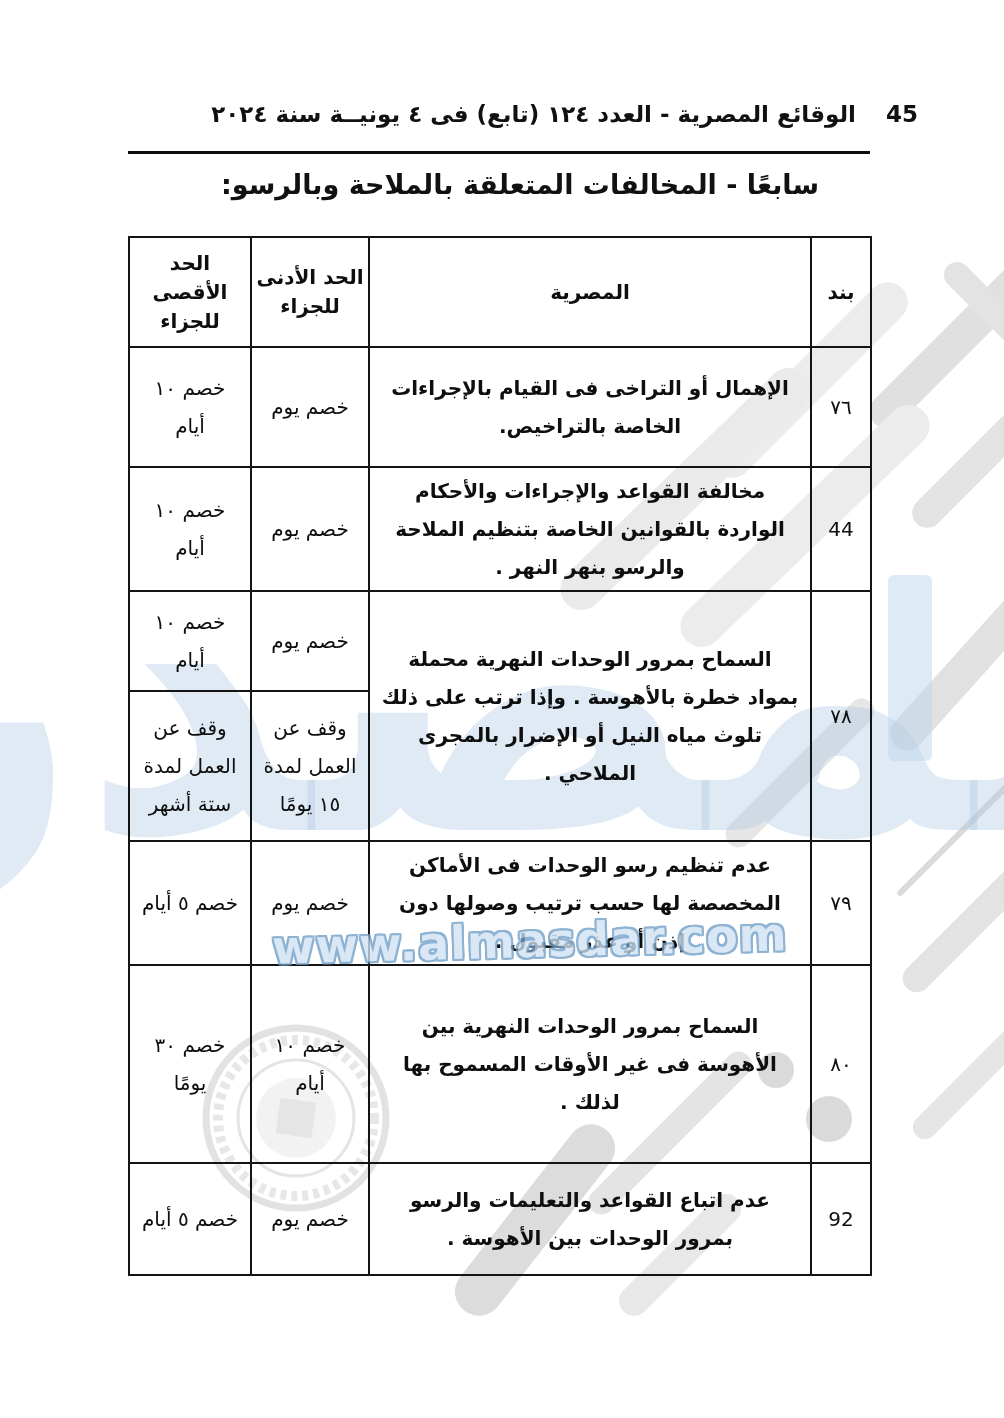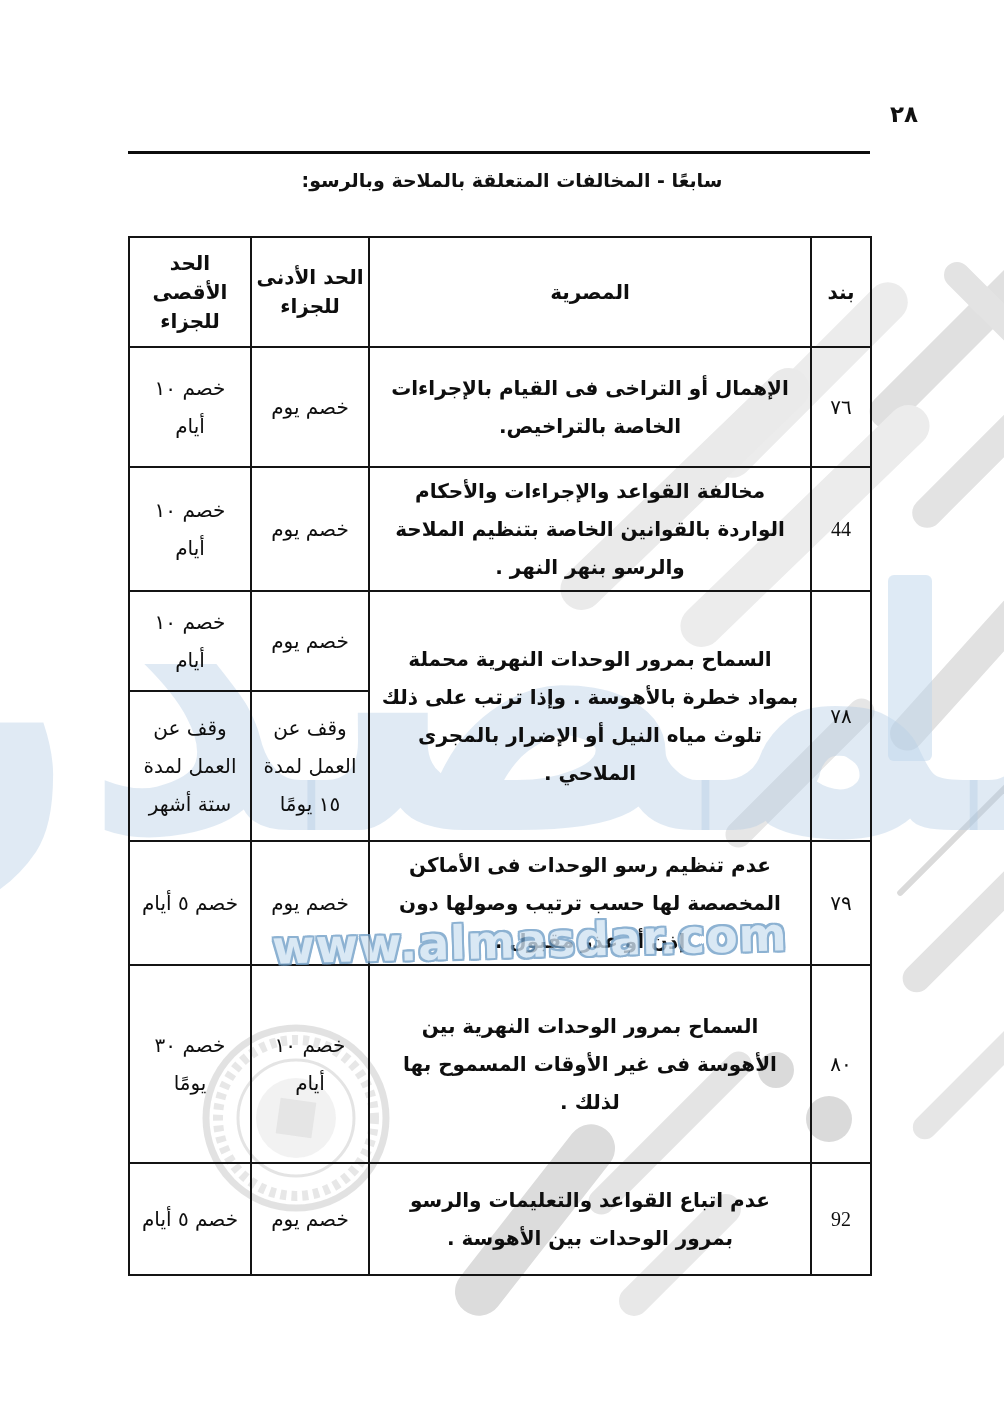--- a/index.html
+++ b/index.html
@@ -30,36 +30,36 @@
                 0 2px 0 #6e9dc6,0 -2px 0 #6e9dc6,2px 0 0 #6e9dc6,-2px 0 0 #6e9dc6;
   }
   
   .hdr{
     position:absolute;left:128px;top:101px;width:790px;z-index:2;
     direction:rtl;display:flex;align-items:baseline;gap:30px;
     font-weight:bold;font-size:23px;white-space:nowrap;
   }
   .rule{position:absolute;left:128px;top:151px;width:742px;height:3px;background:#0d0d0d;z-index:2;}
   .sect{
-    position:absolute;left:162px;top:169px;width:700px;z-index:2;
-    direction:rtl;text-align:center;font-weight:bold;font-size:19px;
+    position:absolute;left:170px;top:169px;width:700px;z-index:2;
+    direction:rtl;text-align:center;font-weight:bold;font-size:27px;
   }
   table.vt{
     position:absolute;left:128px;top:236px;width:742px;z-index:2;
     border-collapse:collapse;table-layout:fixed;direction:rtl;background:transparent;
   }
   table.vt td{
     border:2.4px solid #141414;text-align:center;vertical-align:middle;
     padding:4px 10px;font-size:20px;line-height:1.9;color:#0e0e0e;
   }
   tr.th td{font-weight:bold;font-size:20px;line-height:1.45;padding:4px 2px;}
   td.viol{font-size:19px;line-height:2.05;padding:4px 14px;font-weight:bold;}
   td.v-top{vertical-align:top;padding-top:14px;}
   td.pen{font-size:20px;line-height:1.7;padding:4px 6px;}
-  td.num{font-size:20px;font-family:Liberation Serif, serif;}
+  td.num{font-size:20px;}
   .pre{white-space:pre-line;}
 </style>
 </head>
 <body>
 
 <div class="page">
 
   <div class="wm" style="left:0;top:0;width:100%;height:100%;">
     <div class="stk" style="left:838px;top:318px;width:250px;height:34px;background:#e0e0e0;transform:rotate(-45deg);"></div>
     <div class="stk" style="left:880px;top:420px;width:250px;height:30px;background:#e3e3e3;transform:rotate(-45deg);"></div>
@@ -84,21 +84,22 @@
     <svg class="wm-seal" width="192" height="192" viewBox="0 0 192 192">
       <circle cx="96" cy="96" r="90" fill="none" stroke="#cccccc" stroke-width="7"></circle>
       <circle cx="96" cy="96" r="78" fill="none" stroke="#d4d4d4" stroke-width="10" stroke-dasharray="6 5"></circle>
       <circle cx="96" cy="96" r="58" fill="none" stroke="#cfcfcf" stroke-width="3"></circle>
       <circle cx="96" cy="96" r="40" fill="#d9d9d9" opacity="0.6"></circle>
       <rect x="78" y="78" width="36" height="36" fill="#c9c9c9" opacity="0.8" transform="rotate(8 96 96)"></rect>
     </svg>
   </div>
 
   <div class="hdr">
-    <span>٢٨</span>
+    <span>45</span>
+    <span>الوقائع المصرية - العدد ١٢٤ (تابع) فى ٤ يونيــة سنة ٢٠٢٤</span>
   </div>
   <div class="rule"></div>
 
   <div class="sect">سابعًا - المخالفات المتعلقة بالملاحة وبالرسو:</div>
 
   <table class="vt" dir="rtl">
     <colgroup>
       <col style="width:60px">
       <col style="width:442px">
       <col style="width:118px">

